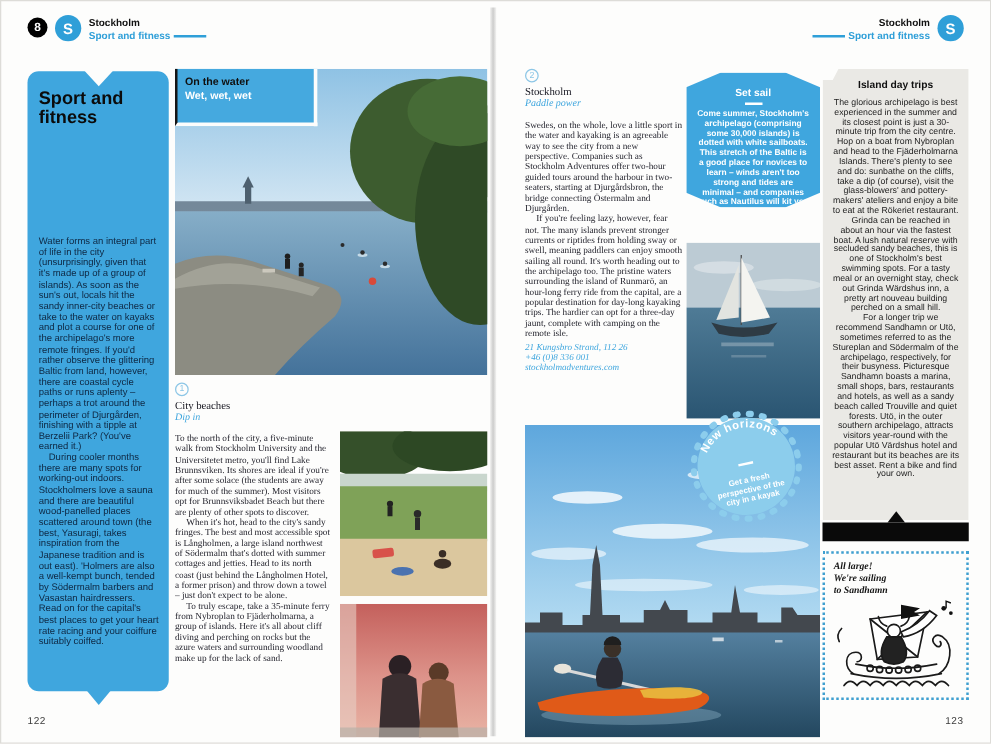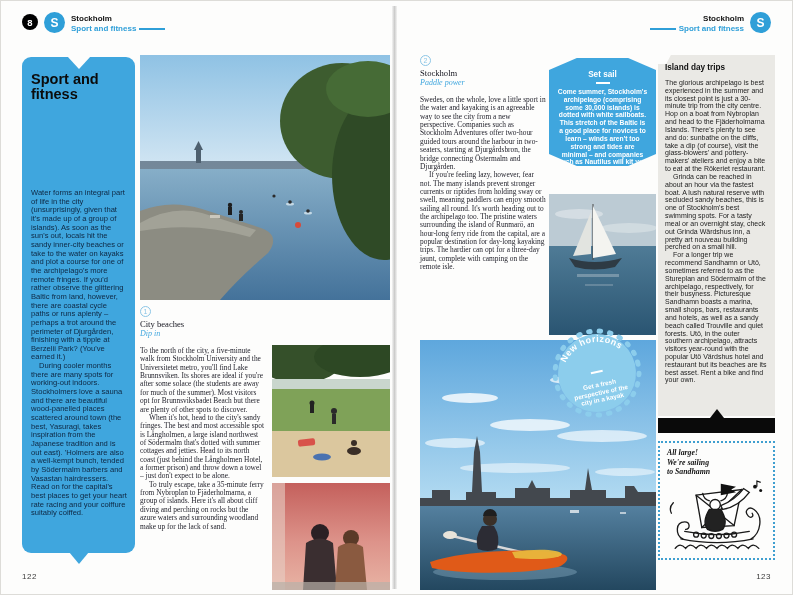--- a/index.html
+++ b/index.html
@@ -85,21 +85,21 @@
   
   .badge { position:absolute; left:550px; top:326px; width:94px; height:94px; transform:rotate(-14deg); z-index:4;}
   .badge svg { position:absolute; inset:0; }
   .badge .inner { position:absolute; inset:0; padding-top:37px; text-align:center; transform:rotate(2deg);}
   .badge .rule-white { width:12px; height:1.5px; margin:0 0 2px; }
   .badge .b { font-size:6.4px; line-height:1.2; font-weight:bold; color:#fff; width:62px; margin:0 auto; }
 
   
   .island { position:absolute; left:658px; top:55px; width:117px; height:361px; background:#eae9e5;
             padding:8px 7px; overflow:hidden;
-            clip-path:polygon(0 9px, 7% 9px, 11% 0, 100% 0, 100% 100%, 0 100%); }
+            clip-path:polygon(0 9px, 7% 9px, 11% 0, 100% 0, 100% 100%, 0 100%);text-align:center; }
   .island h3 { font-size:8.2px; color:#101010; margin-bottom:7px; }
   .island p { font-size:7px; line-height:1.12; color:#222; }
   .island p + p { text-indent:8px; }
 
   .blackbar { position:absolute; left:658px; top:418px; width:117px; height:15px; background:#0a0a0a; }
   .blackbar::before { content:''; position:absolute; top:-9px; left:50%; margin-left:-7px;
             border-left:7px solid transparent; border-right:7px solid transparent; border-bottom:9px solid #0a0a0a; }
 
   .sailnote { position:absolute; left:658px; top:441px; width:117px; height:119px;
               border:2px dotted #3f9fd0; padding:5px 7px; background:#fdfdfc; }
@@ -167,20 +167,24 @@
       <circle cx="134" cy="141" r="1.6" fill="#2b2b2b"></circle>
       <circle cx="158" cy="170" r="3" fill="#d84a3a"></circle>
       <path d="M0,245 L0,156 Q30,144 62,154 L118,172 Q142,179 128,198 Q100,222 80,245 Z" fill="#8c8c82"></path>
       <path d="M0,168 Q32,150 62,158 L116,175 L110,182 Q55,166 0,176 Z" fill="#a8a89c" opacity="0.8"></path>
       <circle cx="90" cy="150" r="2.2" fill="#1e1e1e"></circle>
         <rect x="88" y="152" width="4" height="8" fill="#1e1e1e"></rect>
       <circle cx="101" cy="157" r="2" fill="#242424"></circle>
         <rect x="99" y="159" width="4" height="7" fill="#242424"></rect>
       <rect x="70" y="160" width="10" height="3" fill="#d0cdc2" opacity="0.9"></rect>
     </svg>
+    <div class="photo-label">
+      <div class="t1">On the water</div>
+      <div class="t2">Wet, wet, wet</div>
+    </div>
   </div>
 
   <div class="article art-citybeaches serif-body">
     <div class="sec-numcircle">1</div>
     <div class="sec-title">City beaches</div>
     <div class="sec-sub">Dip in</div>
     <p>To the north of the city, a five-minute walk from Stockholm University and the Universitetet metro, you'll find Lake Brunnsviken. Its shores are ideal if you're after some solace (the students are away for much of the summer). Most visitors opt for Brunnsviksbadet Beach but there are plenty of other spots to discover.</p>
     <p>When it's hot, head to the city's sandy fringes. The best and most accessible spot is Långholmen, a large island northwest of Södermalm that's dotted with summer cottages and jetties. Head to its north coast (just behind the Långholmen Hotel, a former prison) and throw down a towel – just don't expect to be alone.</p>
     <p>To truly escape, take a 35-minute ferry from Nybroplan to Fjäderholmarna, a group of islands. Here it's all about cliff diving and perching on rocks but the azure waters and surrounding woodland make up for the lack of sand.</p>
   </div>
@@ -224,20 +228,25 @@
   </div>
 
   <div class="fold"></div>
 
   <div class="article art-kayaking serif-body">
     <div class="sec-numcircle">2</div>
     <div class="sec-title">Stockholm</div>
     <div class="sec-sub">Paddle power</div>
     <p>Swedes, on the whole, love a little sport in the water and kayaking is an agreeable way to see the city from a new perspective. Companies such as Stockholm Adventures offer two-hour guided tours around the harbour in two-seaters, starting at Djurgårdsbron, the bridge connecting Östermalm and Djurgården.</p>
     <p>If you're feeling lazy, however, fear not. The many islands prevent stronger currents or riptides from holding sway or swell, meaning paddlers can enjoy smooth sailing all round. It's worth heading out to the archipelago too. The pristine waters surrounding the island of Runmarö, an hour-long ferry ride from the capital, are a popular destination for day-long kayaking trips. The hardier can opt for a three-day jaunt, complete with camping on the remote isle.</p>
+    <div class="addr">
+      <div>21 Kungsbro Strand, 112 26</div>
+      <div>+46 (0)8 336 001</div>
+      <div>stockholmadventures.com</div>
+    </div>
   </div>
 
   <div class="setsail">
     <div class="t">Set sail</div>
     <span class="rule-white"></span>
     <div class="b">Come summer, Stockholm's archipelago (comprising some 30,000 islands) is dotted with white sailboats. This stretch of the Baltic is a good place for novices to learn – winds aren't too strong and tides are minimal – and companies such as Nautilus will kit you out.</div>
     <div class="w">nautilusyachting.com</div>
   </div>
 
   <div class="photo photo-sail">

